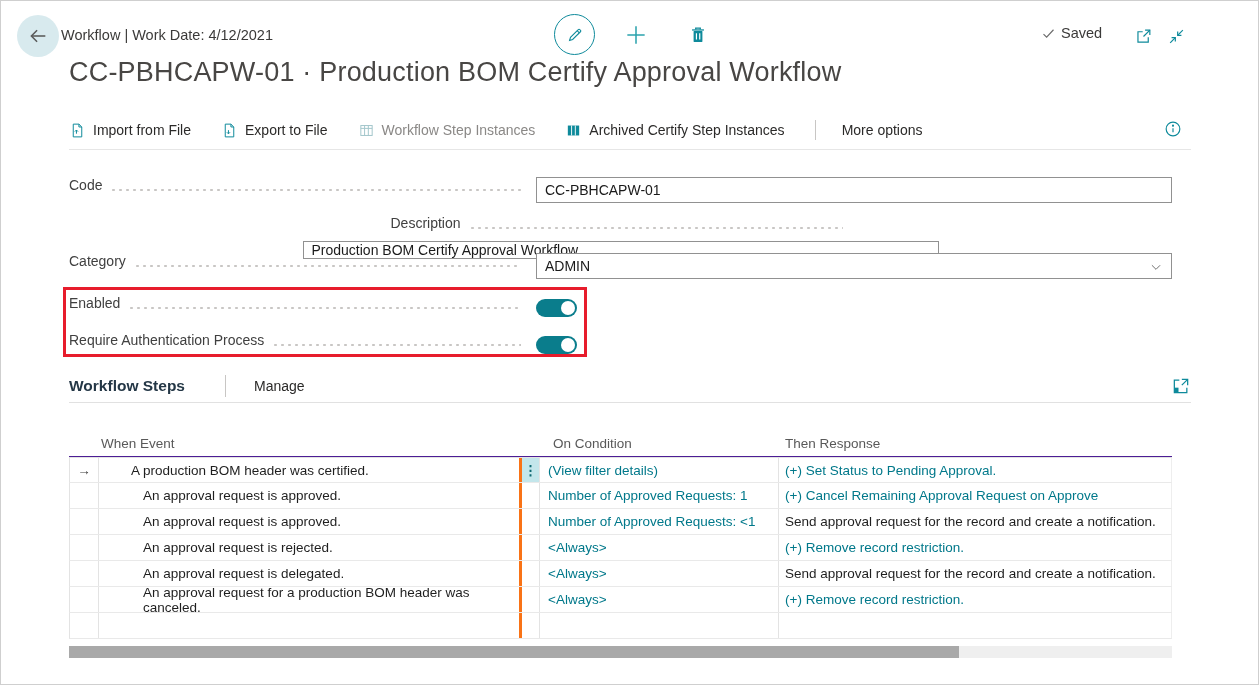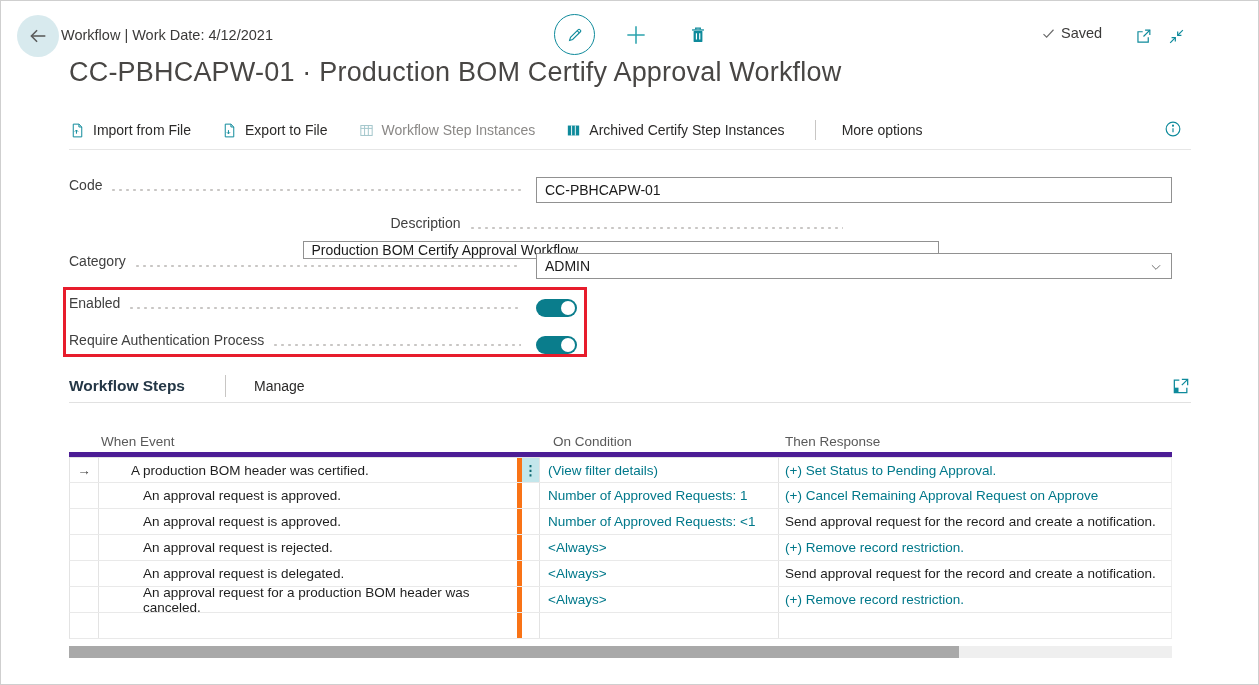--- a/index.html
+++ b/index.html
@@ -55,25 +55,25 @@
   
   .section-bar { left:68px; top:372px; width:1122px; height:26px; display:flex; align-items:center; }
   .section-title { font-size:15.5px; font-weight:700; color:#243746; }
   .section-sep { width:1px; height:22px; background:#c8c6c4; margin:0 28px 0 40px; }
   .section-menu { font-size:14px; color:#2b2a29; cursor:pointer; }
   .focus-btn { margin-left:auto; width:20px; height:20px; cursor:pointer; }
   .section-rule { left:68px; top:401px; width:1122px; height:1px; background:#e1e1e1; }
 
   
   .wtable { left:68px; top:430px; width:1103px; font-size:13.5px; }
-  .thead { display:flex; height:26px; color:#595959; align-items:center; border-bottom:5px solid #4c1d95; }
+  .thead { display:flex; height:26px; color:#595959; align-items:center; border-bottom:1px solid #4c1d95; }
   .trow  { display:flex; height:26px; align-items:stretch; border-bottom:1px solid #e9e9e9;
            border-left:1px solid #e3e3e3; border-right:1px solid #eeeeee; background:#fff; }
   .c-sel   { width:29px; display:flex; align-items:center; justify-content:center; border-right:1px solid #e3e3e3; color:#3b3a39; }
-  .c-event { width:423px; display:flex; align-items:center; padding-left:32px; border-right:5px solid #f97316; color:#1f1f1f; }
+  .c-event { width:423px; display:flex; align-items:center; padding-left:32px; border-right:3px solid #f97316; color:#1f1f1f; }
   .c-event.indent { padding-left:44px; }
   .c-ell   { width:18px; display:flex; align-items:center; justify-content:center; border-right:1px solid #e3e3e3; }
   .c-ell.active { background:#c3e6eb; color:#0f6973; font-weight:700; cursor:pointer; }
   .c-cond  { width:239px; display:flex; align-items:center; padding-left:8px; border-right:1px solid #e3e3e3; }
   .c-resp  { width:392px; display:flex; align-items:center; padding-left:6px; color:#1f1f1f; }
   .h-event { width:470px; padding-left:32px; }
   .h-cond  { width:240px; padding-left:14px; }
   .h-resp  { padding-left:6px; }
   .cell-link { color:#00788a; cursor:pointer; }
   .cell-plain { color:#1f1f1f; }

